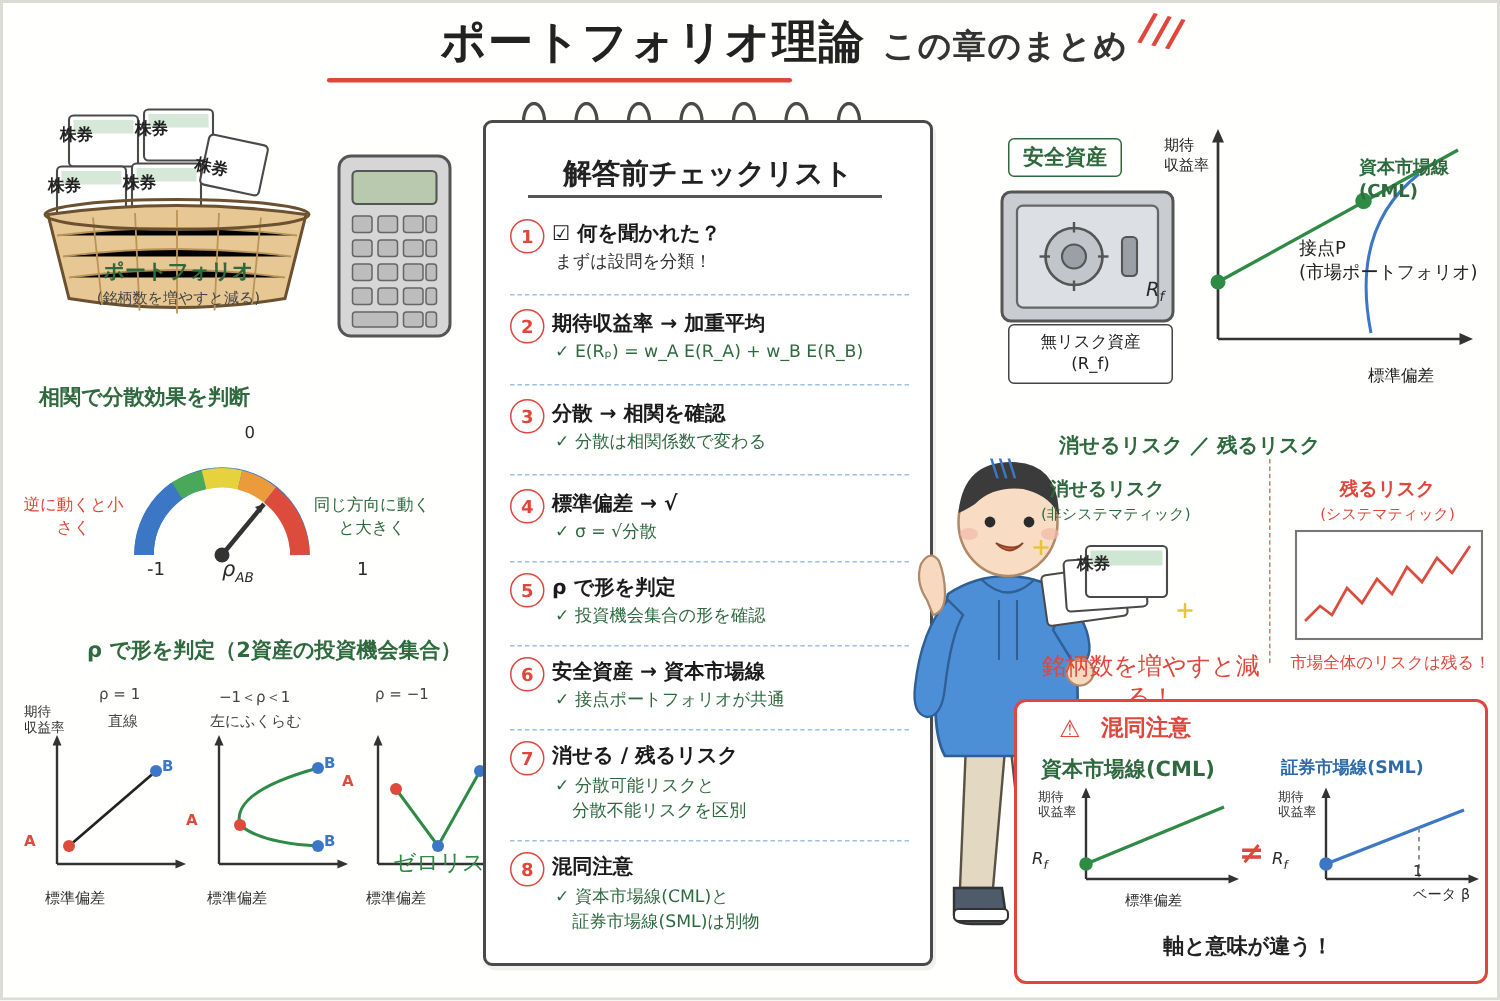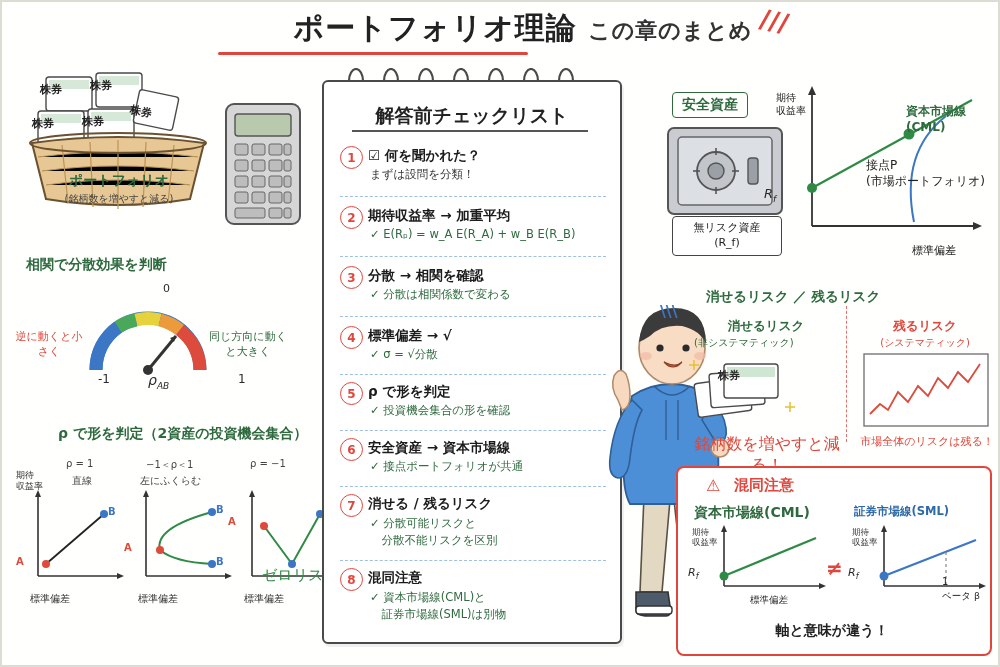--- a/index.html
+++ b/index.html
@@ -78,21 +78,21 @@
 
   
   .cml-ylab{left:776px;top:92px;font-size:10px;line-height:1.25;color:#222;}
   .cml-name{left:906px;top:104px;font-size:12px;color:#2f6a3f;line-height:1.3;font-weight:bold;}
   .cml-tan{left:866px;top:158px;font-size:12px;color:#222;line-height:1.3;}
   .cml-rf{left:764px;top:186px;font-size:13px;font-style:italic;}
   .cml-xlab{left:912px;top:243px;font-size:11px;color:#222;}
 
   
   .risk-h{left:706px;top:288px;font-size:13.5px;font-weight:bold;color:#2f6a3f;}
-  .risk-l-h{left:700px;top:318px;width:132px;text-align:center;font-size:12.5px;font-weight:bold;color:#2f6a3f;}
+  .risk-l-h{left:700px;top:318px;width:132px;font-size:12.5px;font-weight:bold;color:#2f6a3f;}
   .risk-l-s{left:694px;top:336px;width:144px;text-align:left;font-size:10px;color:#2f6a3f;}
   .risk-r-h{left:862px;top:318px;width:126px;text-align:center;font-size:12.5px;font-weight:bold;color:#e0463c;}
   .risk-r-s{left:856px;top:336px;width:138px;text-align:center;font-size:10px;color:#e0463c;}
   .risk-l-note{left:682px;top:434px;width:170px;text-align:center;font-size:16px;color:#e0463c;}
   .risk-r-note{left:852px;top:434px;width:150px;text-align:center;font-size:11px;color:#e0463c;}
   .vdiv{left:846px;top:306px;width:0;height:136px;border-left:1px dashed #e07070;}
 
   
   .cbox{left:676px;top:466px;width:312px;height:186px;border:2.5px solid #e0463c;border-radius:8px;background:#fff;}
   .cbox-h{left:734px;top:476px;font-size:15px;font-weight:bold;color:#e0463c;}

